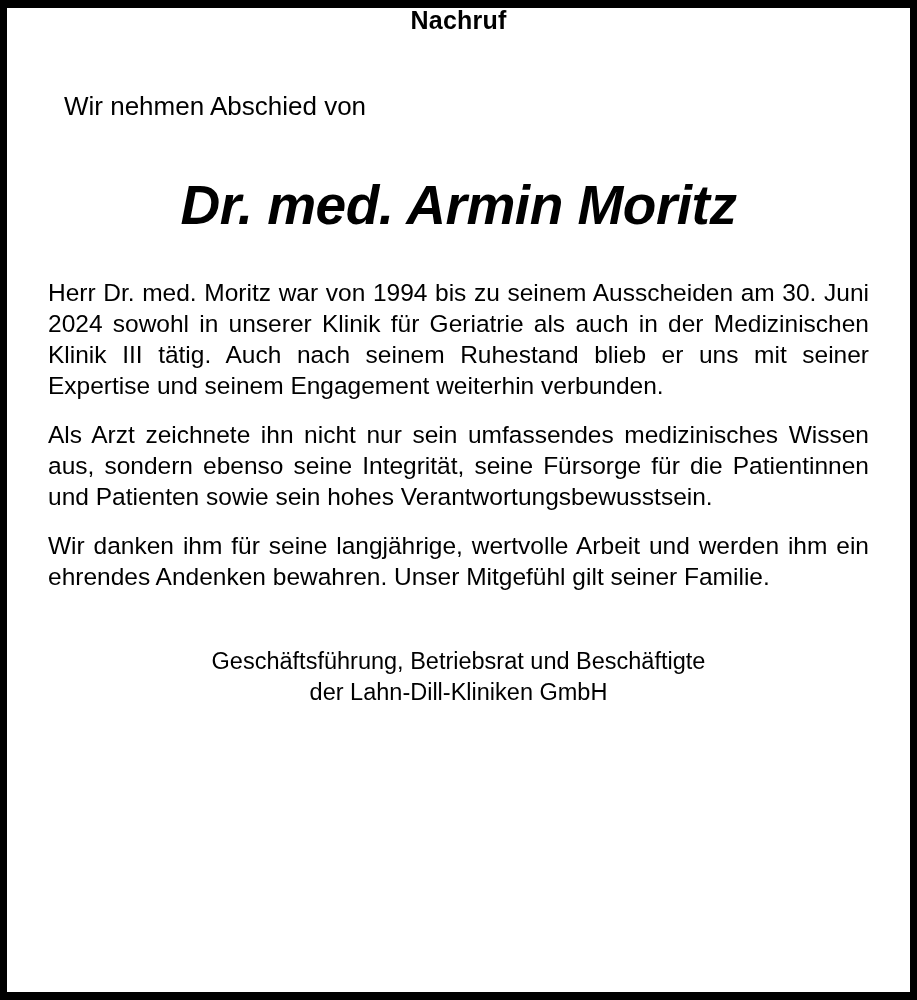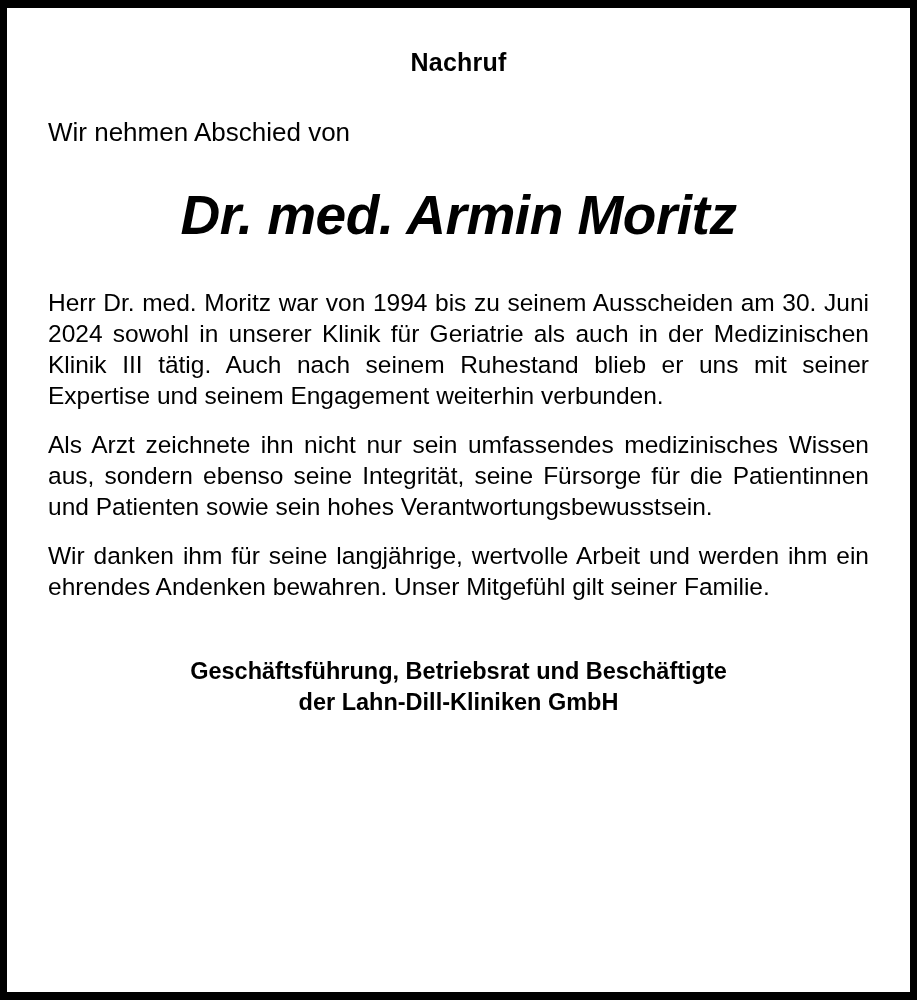--- a/index.html
+++ b/index.html
@@ -39,28 +39,27 @@
   }
 
   
   .notice-title {
     text-align: center;
     font-weight: bold;
     font-size: 25px;
     letter-spacing: 0.2px;
     line-height: 1;
     margin: 0;
-    padding-top: 42px;
   }
 
   
   .lead-line {
     font-size: 26px;
     line-height: 1.18;
-    margin: 0;
+    margin: 16px;
     padding-top: 42px;
     text-align: left;
     white-space: nowrap;
   }
 
   
   .deceased-name {
     text-align: center;
     font-weight: bold;
     font-size: 55px;
@@ -86,21 +85,21 @@
     hyphens: none;
   }
 
   .body-copy p:last-child {
     margin-bottom: 8px;
   }
 
   
   .signature {
     text-align: center;
-    font-weight: bold;
+    font-weight: normal;
     font-size: 23.5px;
     line-height: 31px;
     padding-top: 46px;
   }
 
   .signature .sig-line {
     display: block;
     white-space: nowrap;
   }
 </style>

